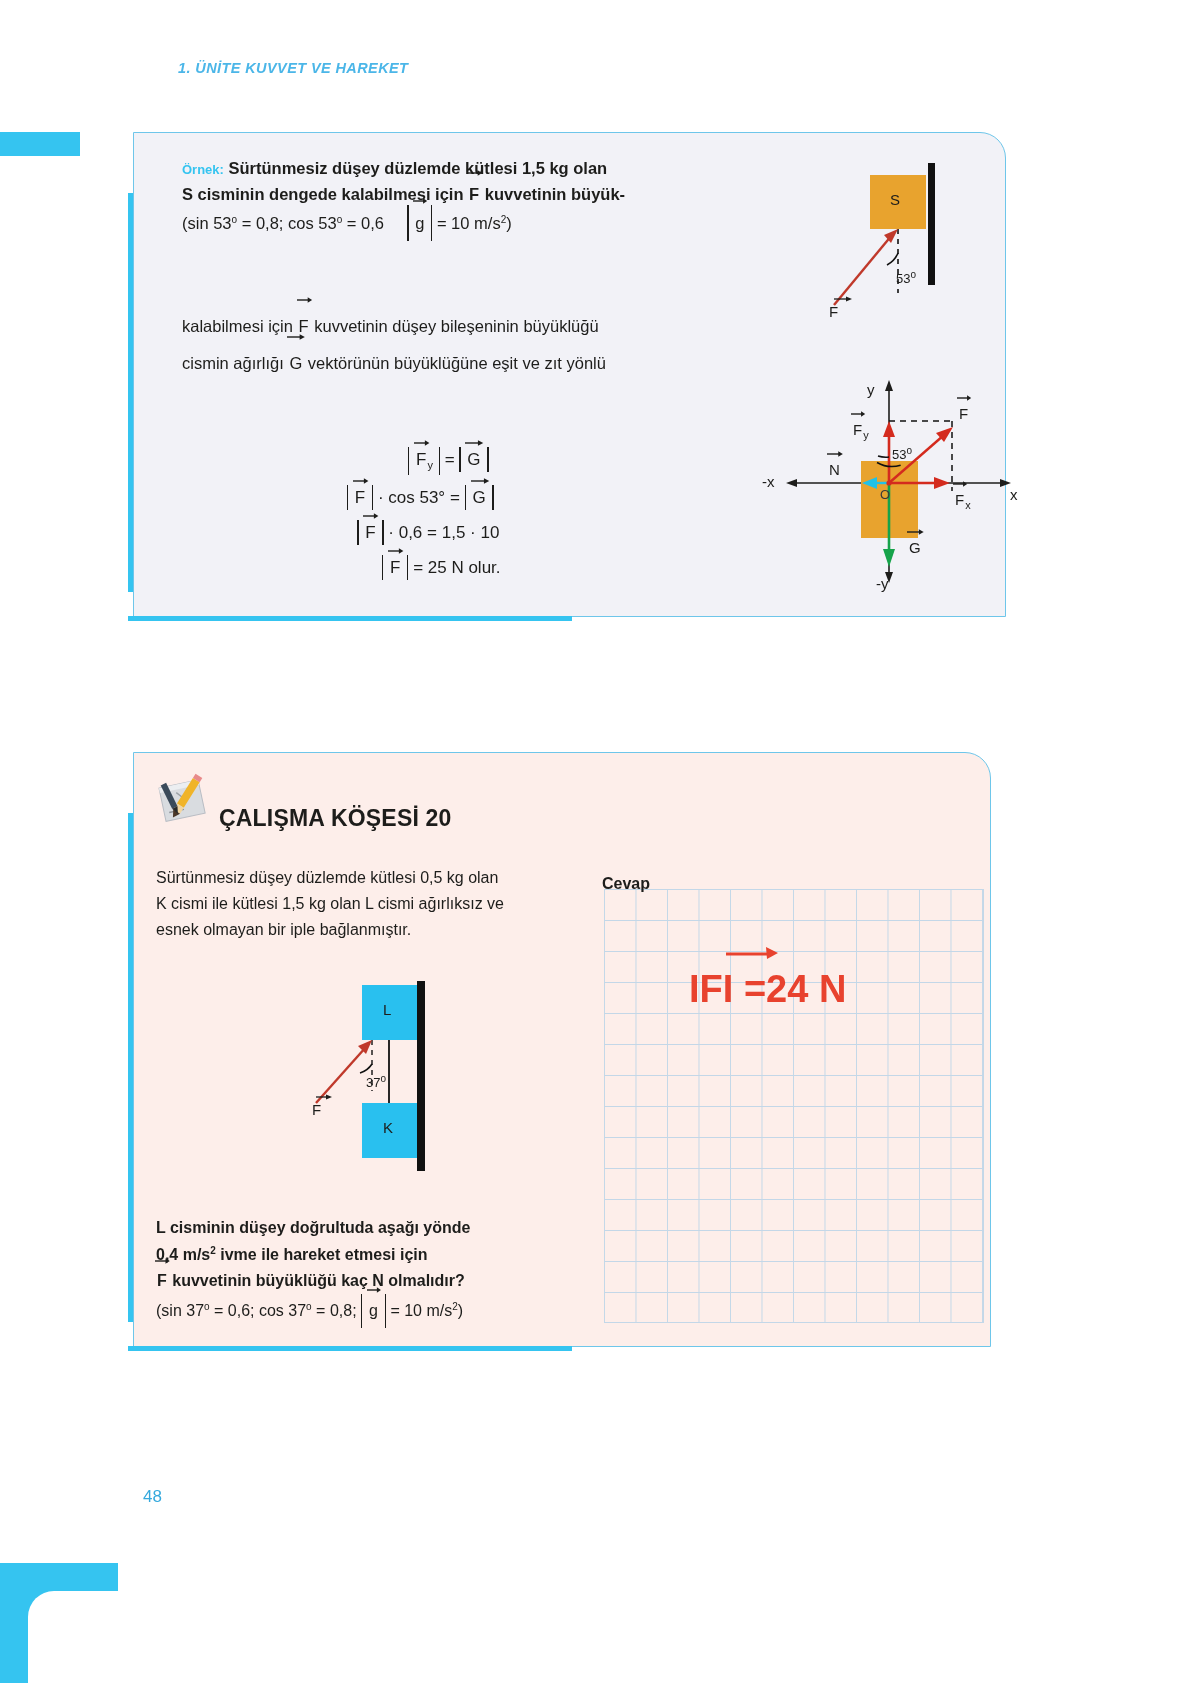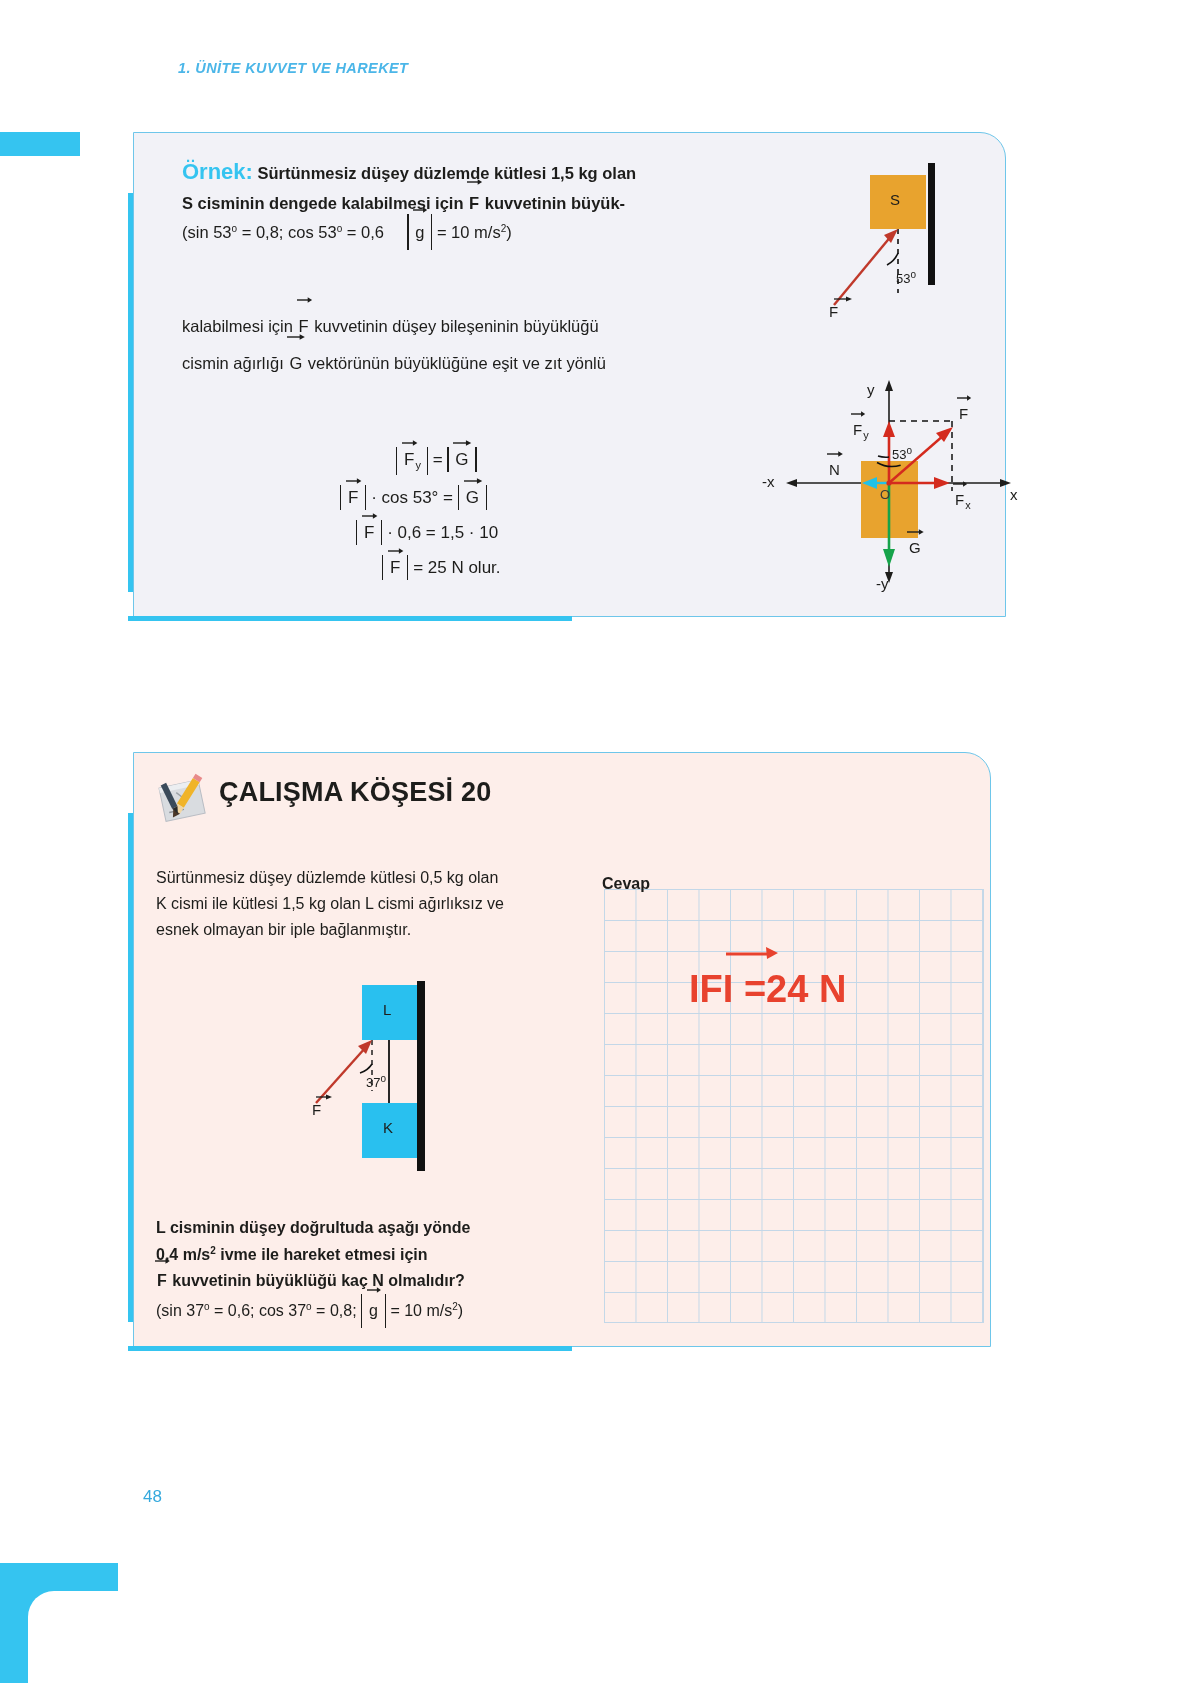--- a/index.html
+++ b/index.html
@@ -54,21 +54,21 @@
     position:absolute; left:-6px; bottom:-5px; width:444px; height:5px;
     background:#35c4f0;
   }
 
   
   #example-box {
     left:133px; top:132px; width:873px; height:485px;
     background:#f2f2f7;
   }
   .ex-text { position:absolute; left:48px; top:22px; width:560px; }
-  .lbl-ornek { color:#35c4f0; font-weight:bold; font-size:22px; }
+  .lbl-ornek { color:#35c4f0; font-weight:bold; font-size:13px; }
   .q-bold { font-weight:bold; font-size:16.5px; color:#1d1d1b; line-height:1.58; }
   .q-norm { font-weight:normal; font-size:16.5px; color:#1d1d1b; line-height:1.7; }
   .sup { font-size:10px; vertical-align:super; }
 
   .sol-text { position:absolute; left:48px; top:175px; width:570px; }
   .lbl-cozum { color:#35c4f0; font-weight:bold; font-size:16.5px; }
   .sol-line { font-size:16.5px; color:#1d1d1b; line-height:2.22; }
 
   
   .vec { position:relative; display:inline-block; padding:0 1px; }
@@ -80,30 +80,30 @@
   .bars { display:inline-block; position:relative; padding:0 7px; }
   .bars::before, .bars::after {
     content:""; position:absolute; top:-4px; bottom:-4px; width:1.4px; background:#1d1d1b;
   }
   .bars::before { left:0; }
   .bars::after { right:0; }
   .sub { font-size:11px; vertical-align:sub; }
 
   
   .eqs { position:absolute; left:190px; top:318px; font-size:17px; color:#1d1d1b; }
-  .eq-row { white-space:nowrap; line-height:1; margin-bottom:18px; }
+  .eq-row { white-space:nowrap; line-height:1; margin-bottom:18px;text-align:center; }
 
   
   #work-box {
     left:133px; top:752px; width:858px; height:595px;
     background:#fdeeea;
   }
   .wk-title {
-    position:absolute; left:85px; top:24px;
-    font-size:27px; font-weight:bold; color:#1d1d1b; letter-spacing:.2px;
+    position:absolute; left:85px; top:52px;
+    font-size:23px; font-weight:bold; color:#1d1d1b; letter-spacing:.2px;
   }
   .wk-icon { position:absolute; left:20px; top:16px; width:62px; height:62px; }
 
   .wk-body {
     position:absolute; left:22px; top:112px; width:418px;
     font-size:16px; color:#1d1d1b; line-height:1.62;
   }
   .wk-question {
     position:absolute; left:22px; top:462px; width:420px;
     font-size:16px; color:#1d1d1b; line-height:1.66;

